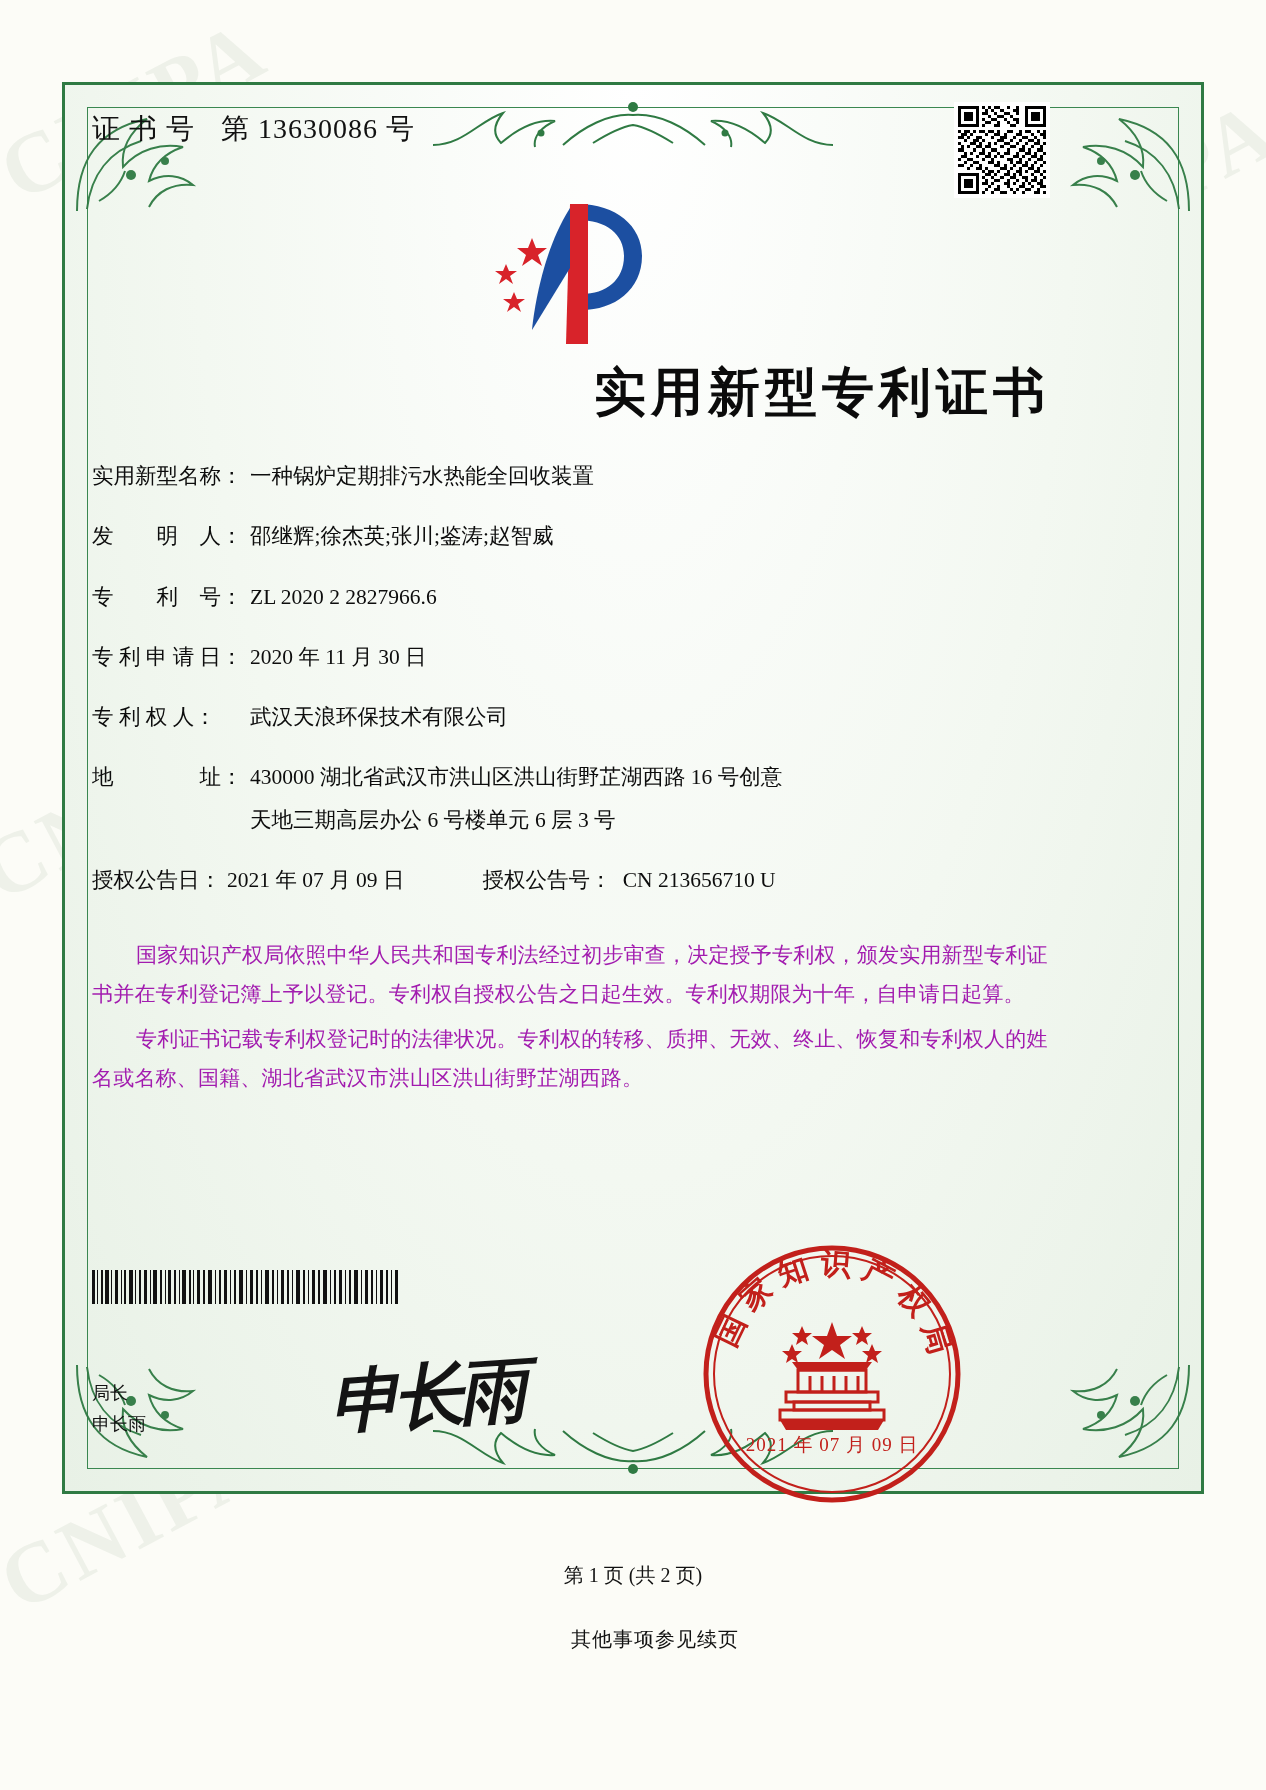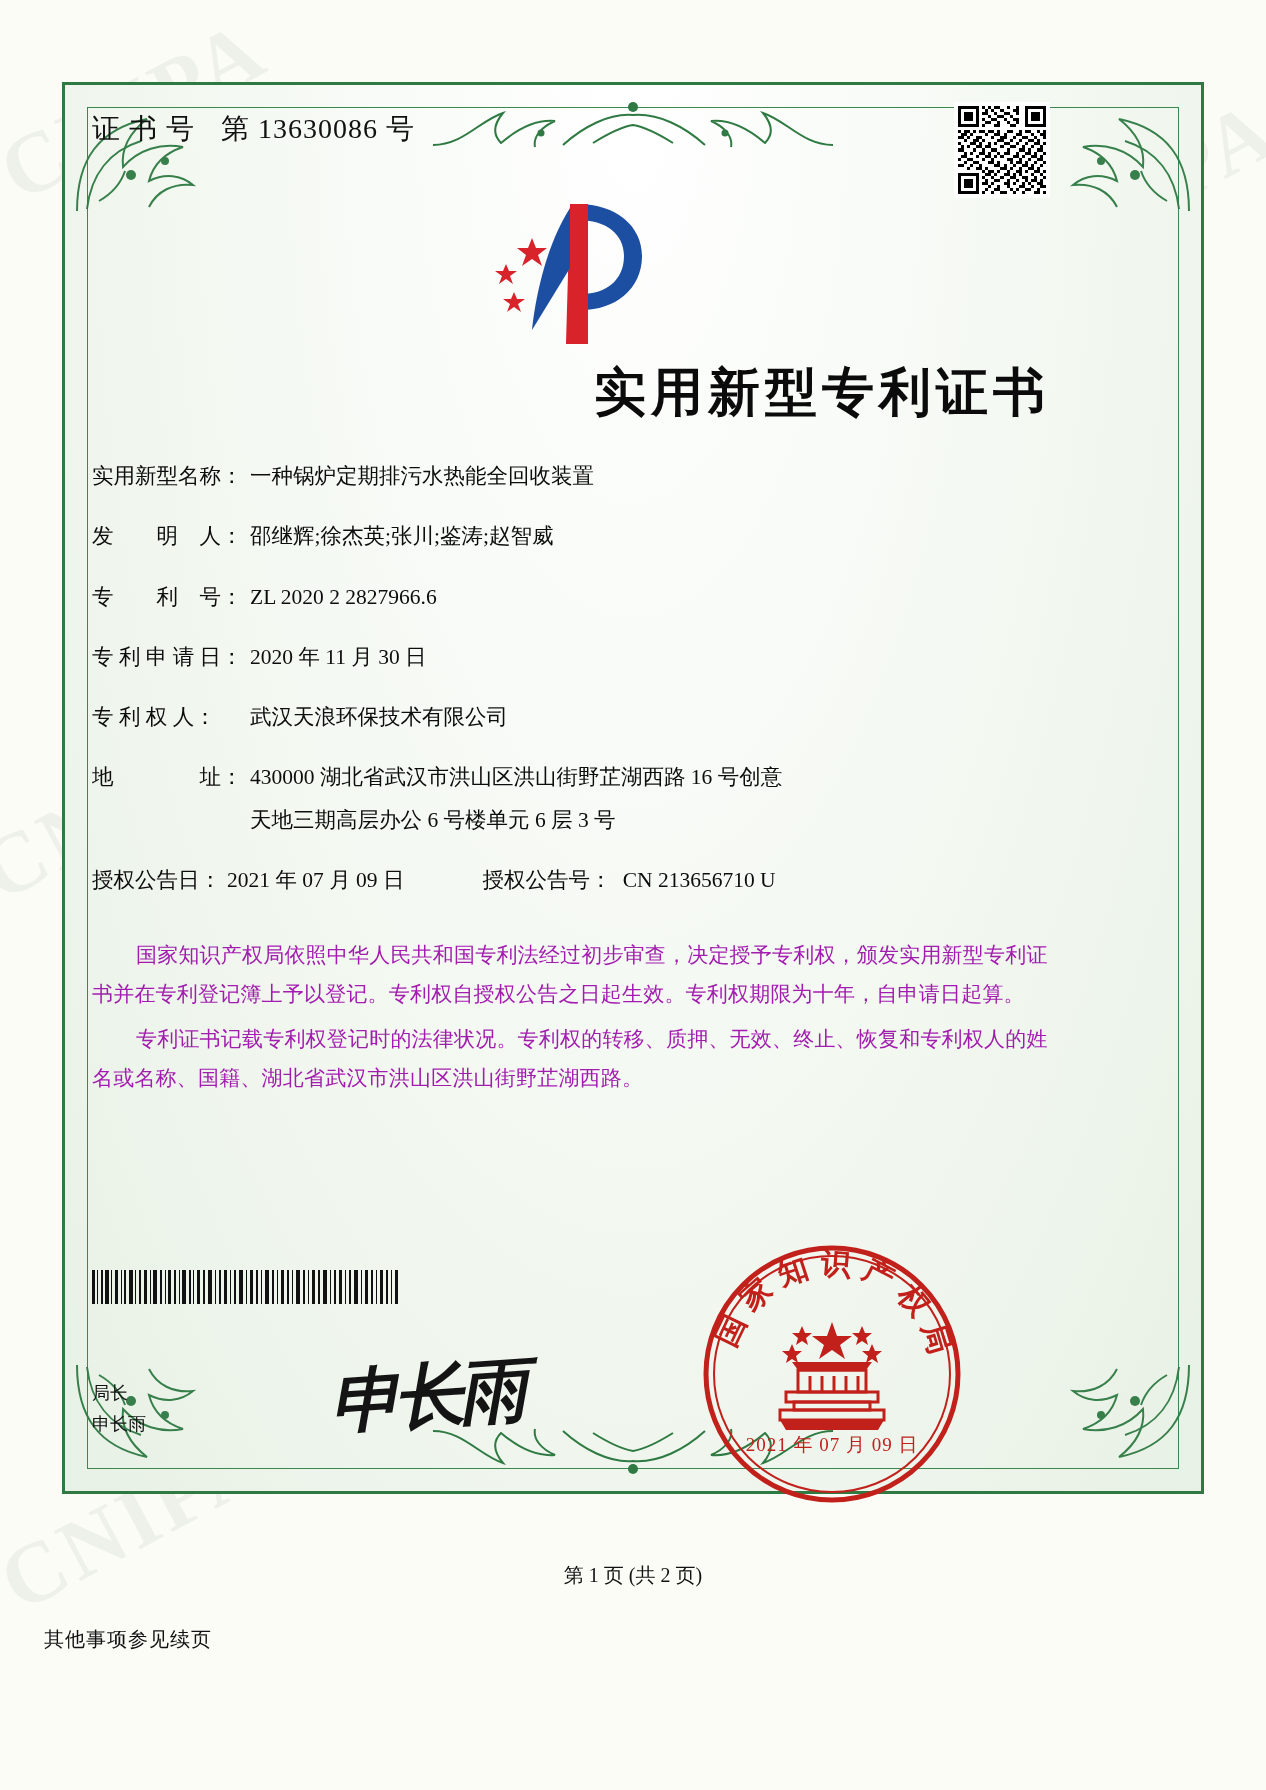--- a/index.html
+++ b/index.html
@@ -243,20 +243,21 @@
     font-size: 20px;
     color: #111;
     margin-top: 24px;
   }
 
   .footnote {
     position: absolute;
     left: 0;
     right: 0;
     top: 1626px;
+    text-align: center;
     font-size: 20px;
     color: #111;
     letter-spacing: 1px;
     padding-left: 44px;
   }
 </style>
 </head>
 <body>
 
 <div class="page">

